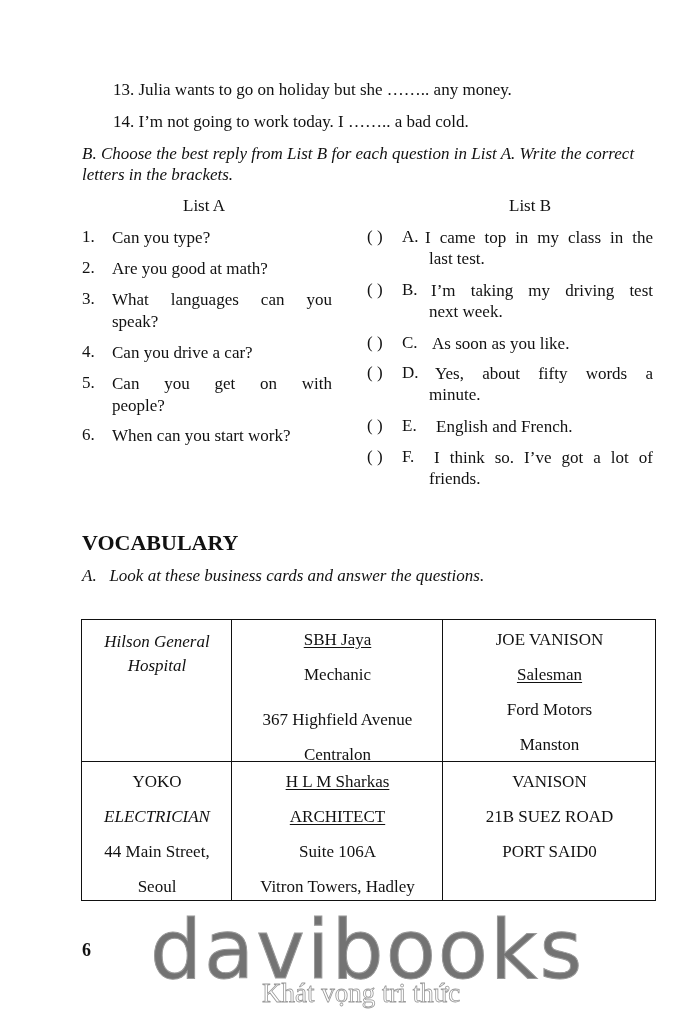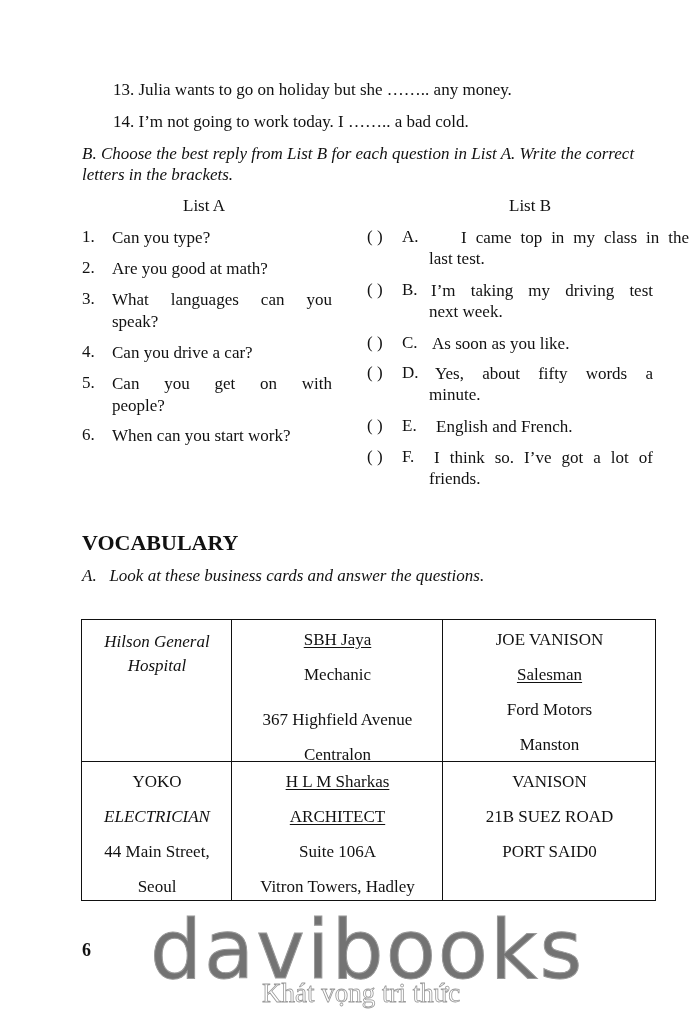--- a/index.html
+++ b/index.html
@@ -95,21 +95,21 @@
   <div class="qa-text just" style="top:373px">Can you get on with</div>
   <div class="qa-text" style="top:395px">people?</div>
 
   <div class="qa-num" style="top:425px">6.</div>
   <div class="qa-text" style="top:425px">When can you start work?</div>
 </div>
 
 <div>
   <div class="qb-bracket" style="top:227px">( )</div>
   <div class="qb-letter" style="top:227px">A.</div>
-  <div class="qb-text just" style="top:227px; left:425px; width:228px;margin-left:36px;">I came top in my class in the</div>
+  <div class="qb-text just" style="top:227px; left:425px; width:228px;">I came top in my class in the</div>
   <div class="qb-cont" style="top:249px">last test.</div>
 
   <div class="qb-bracket" style="top:280px">( )</div>
   <div class="qb-letter" style="top:280px">B.</div>
   <div class="qb-text just" style="top:280px; left:431px; width:222px;">I’m taking my driving test</div>
   <div class="qb-cont" style="top:302px">next week.</div>
 
   <div class="qb-bracket" style="top:333px">( )</div>
   <div class="qb-letter" style="top:333px">C.</div>
   <div class="qb-text" style="top:333px; left:432px;">As soon as you like.</div>

